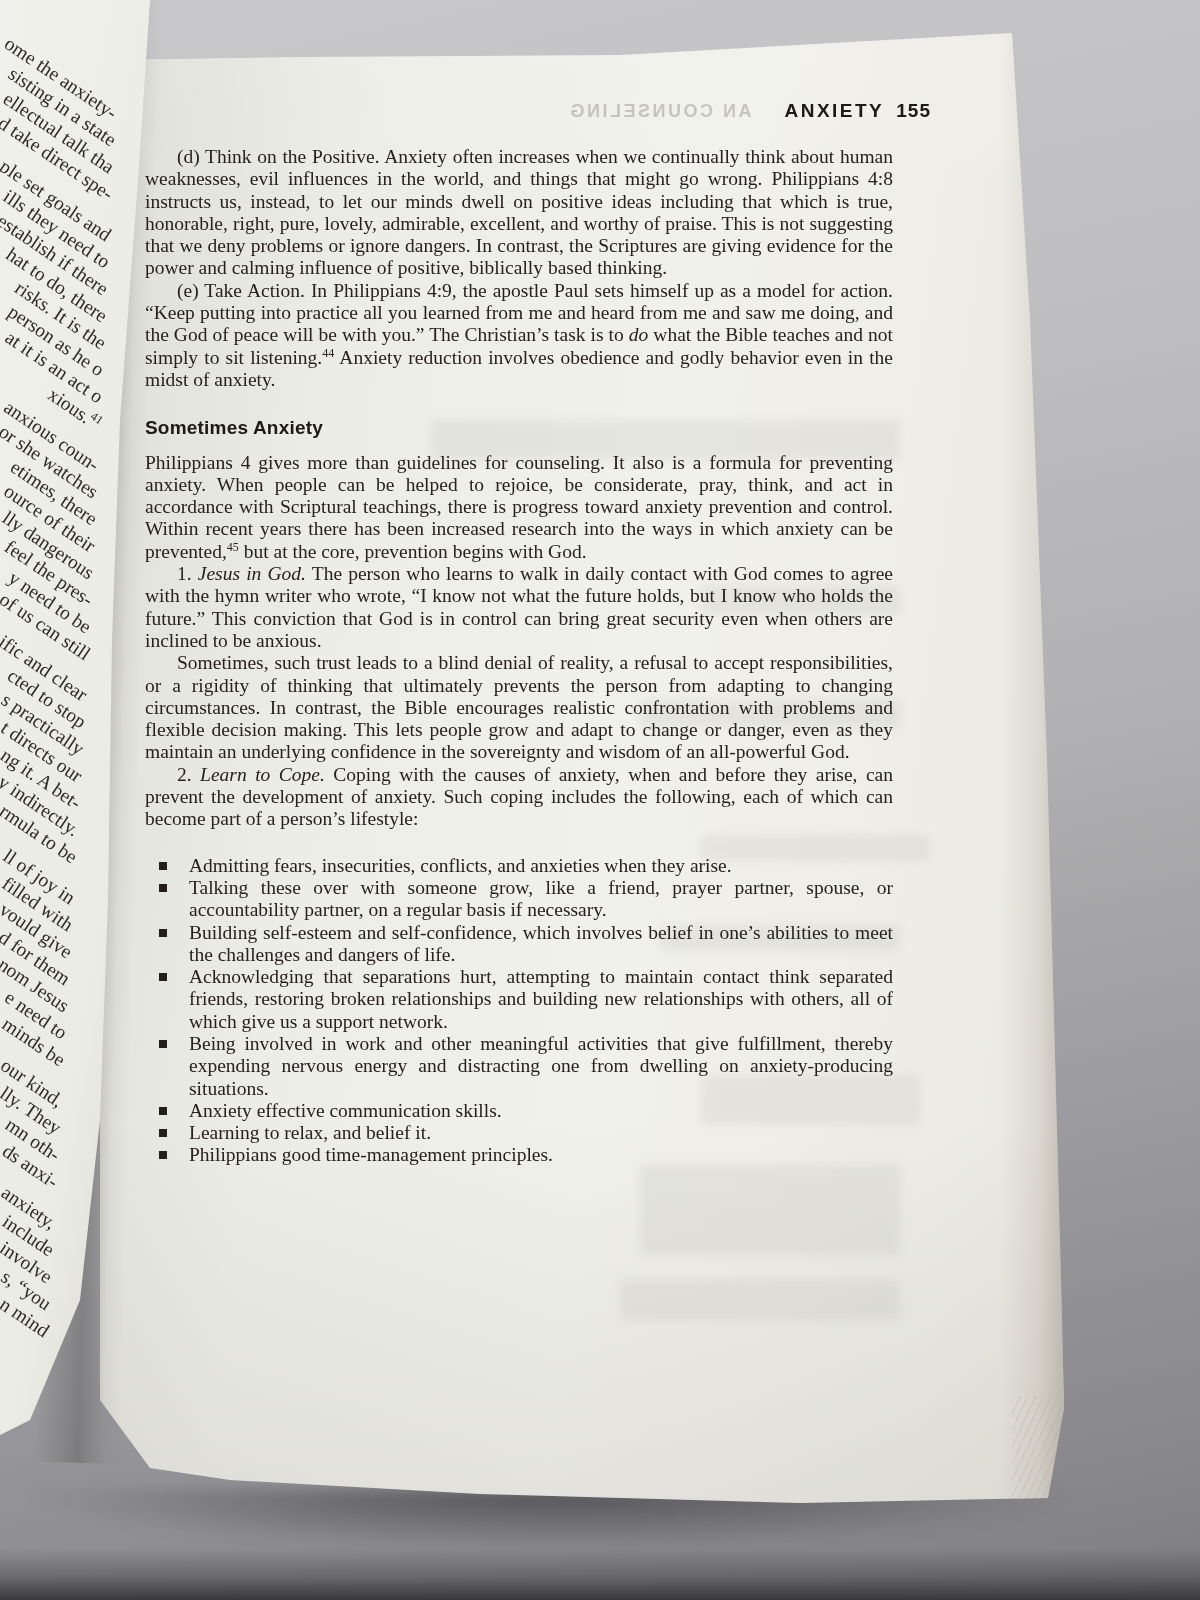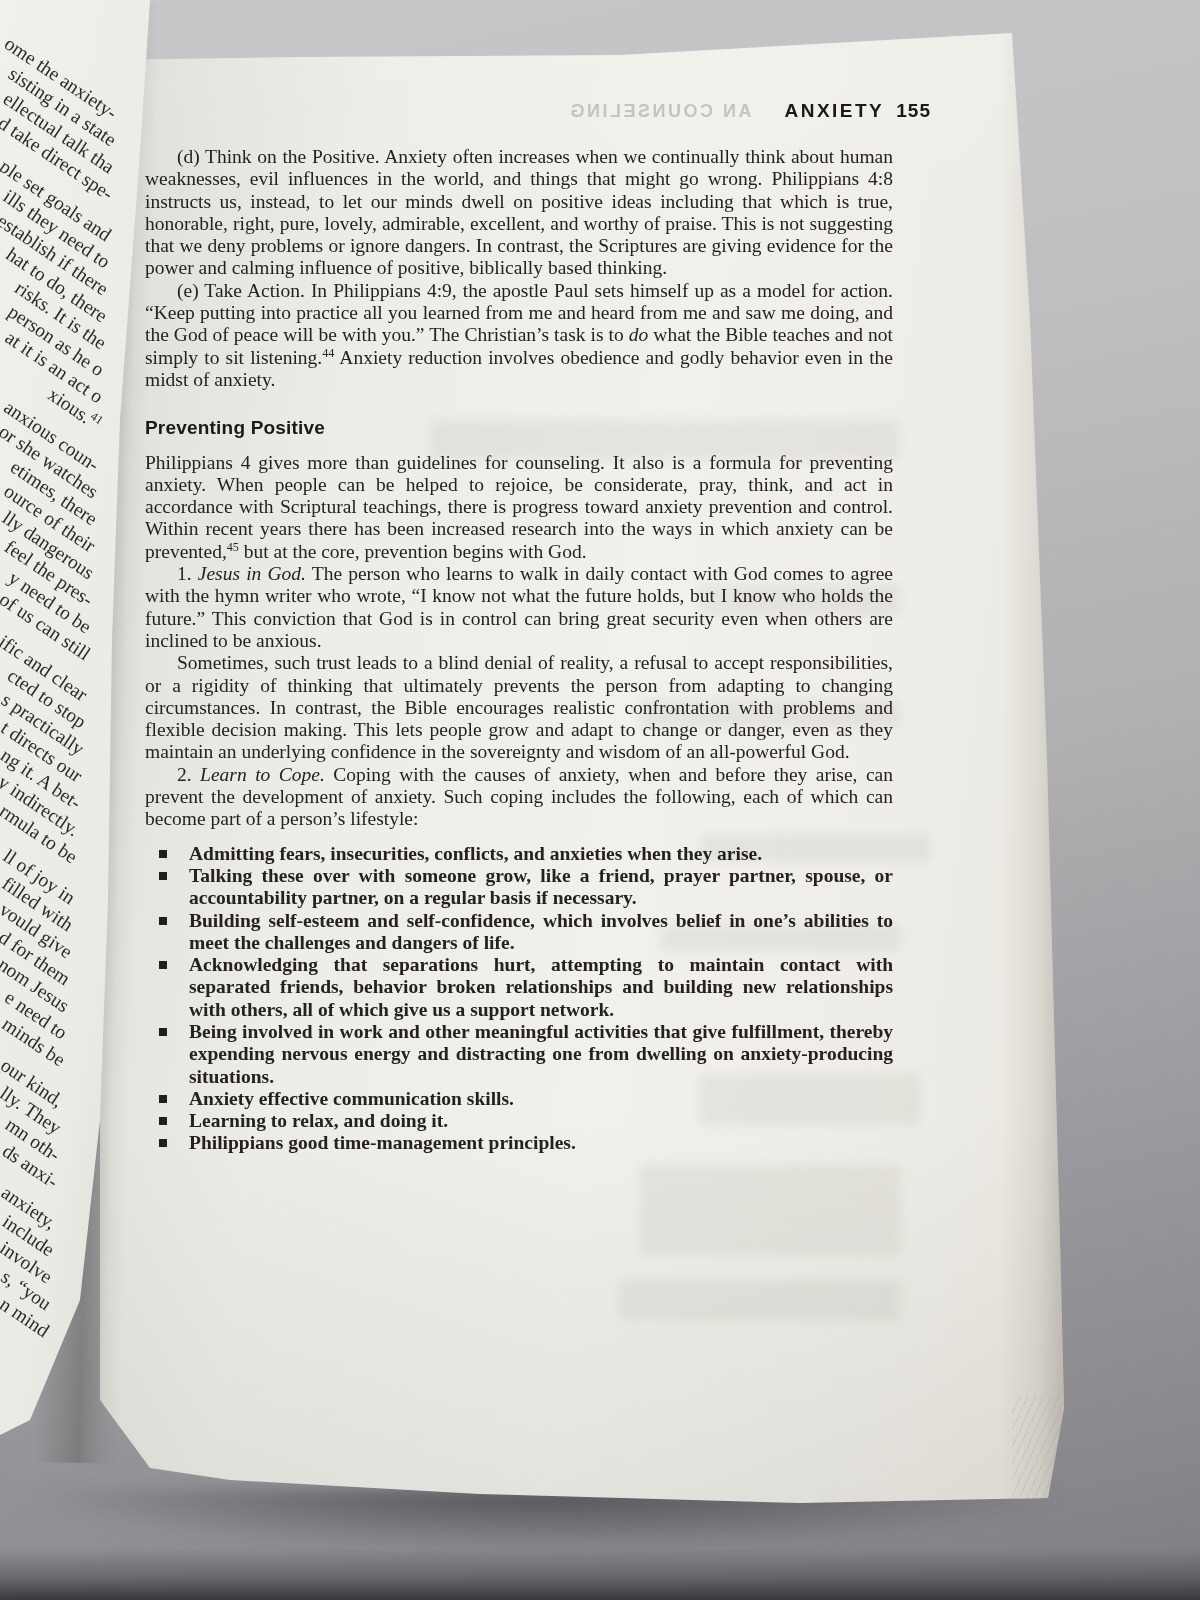--- a/index.html
+++ b/index.html
@@ -31,21 +31,21 @@
     font-size:18px;letter-spacing:2.5px;filter:blur(0.7px);}
   
   .content{position:absolute;left:145px;top:146px;width:748px;
     font-family:"Liberation Serif",serif;font-size:19.5px;line-height:22.3px;
     text-align:justify;color:#262120;}
   .content p.para{margin:0;}
   .content p.indent{text-indent:32px;}
   .content sup{font-size:0.62em;vertical-align:super;line-height:0;}
   .section{font-family:"Liberation Sans",sans-serif;font-weight:bold;font-size:19px;
     color:#1c1916;margin:26px 0 12px 0;letter-spacing:0.2px;}
-  .bullets{margin-top:12px;font-weight:bold;}
+  .bullets{margin-top:24px;}
   .bullet{display:flex;}
   .bullet .sq{width:8px;height:8px;background:#221e1b;margin:7px 0 0 14px;flex:0 0 auto;}
   .bullet .bt{flex:1;margin-left:22px;}
   
   .crease{position:absolute;left:68px;top:0;width:92px;height:1462px;
     background:linear-gradient(to right,rgba(70,66,60,0) 8%,rgba(70,66,60,0.30) 55%,rgba(70,66,60,0.06) 82%,rgba(70,66,60,0) 100%);
     transform:rotate(1.6deg);transform-origin:top left;}
   .strip{position:absolute;left:0;top:0;width:230px;height:1460px;
     clip-path:polygon(0 0,150px 0,138px 180px,120px 420px,112px 640px,108px 900px,100px 1120px,80px 1300px,30px 1420px,0 1435px);
     background:linear-gradient(100deg,#f0f0ec 0%,#ebebe5 55%,#d9d8d1 80%,#c3c2ba 97%);}
@@ -77,53 +77,53 @@
     <div class="corner-stack"></div>
 
     <div class="ghost-header">AN COUNSELING</div>
     <div class="header">
       <span>ANXIETY</span><span class="num">155</span>
     </div>
 
     <div class="content">
         <p class="para indent">(d) Think on the Positive. Anxiety often increases when we continually think about human weaknesses, evil influences in the world, and things that might go wrong. Philippians 4:8 instructs us, instead, to let our minds dwell on positive ideas including that which is true, honorable, right, pure, lovely, admirable, excellent, and worthy of praise. This is not suggesting that we deny problems or ignore dangers. In contrast, the Scriptures are giving evidence for the power and calming influence of positive, biblically based thinking.</p>
         <p class="para indent">(e) Take Action. In Philippians 4:9, the apostle Paul sets himself up as a model for action. “Keep putting into practice all you learned from me and heard from me and saw me doing, and the God of peace will be with you.” The Christian’s task is to <i>do</i> what the Bible teaches and not simply to sit listening.<sup>44</sup> Anxiety reduction involves obedience and godly behavior even in the midst of anxiety.</p>
-        <div class="section">Preventing Positive</div>
+        <div class="section">Sometimes Anxiety</div>
         <p class="para">Philippians 4 gives more than guidelines for counseling. It also is a formula for preventing anxiety. When people can be helped to rejoice, be considerate, pray, think, and act in accordance with Scriptural teachings, there is progress toward anxiety prevention and control. Within recent years there has been increased research into the ways in which anxiety can be prevented,<sup>45</sup> but at the core, prevention begins with God.</p>
         <p class="para indent">1. <i>Jesus in God.</i> The person who learns to walk in daily contact with God comes to agree with the hymn writer who wrote, “I know not what the future holds, but I know who holds the future.” This conviction that God is in control can bring great security even when others are inclined to be anxious.</p>
         <p class="para indent">Sometimes, such trust leads to a blind denial of reality, a refusal to accept responsibilities, or a rigidity of thinking that ultimately prevents the person from adapting to changing circumstances. In contrast, the Bible encourages realistic confrontation with problems and flexible decision making. This lets people grow and adapt to change or danger, even as they maintain an underlying confidence in the sovereignty and wisdom of an all-powerful God.</p>
         <p class="para indent">2. <i>Learn to Cope.</i> Coping with the causes of anxiety, when and before they arise, can prevent the development of anxiety. Such coping includes the following, each of which can become part of a person’s lifestyle:</p>
         <div class="bullets">
           <div class="bullet">
             <span class="sq"></span>
             <span class="bt">Admitting fears, insecurities, conflicts, and anxieties when they arise.</span>
           </div>
           <div class="bullet">
             <span class="sq"></span>
             <span class="bt">Talking these over with someone grow, like a friend, prayer partner, spouse, or accountability partner, on a regular basis if necessary.</span>
           </div>
           <div class="bullet">
             <span class="sq"></span>
             <span class="bt">Building self-esteem and self-confidence, which involves belief in one’s abilities to meet the challenges and dangers of life.</span>
           </div>
           <div class="bullet">
             <span class="sq"></span>
-            <span class="bt">Acknowledging that separations hurt, attempting to maintain contact with separated friends, behavior broken relationships and building new relationships with others, all of which give us a support network.</span>
+            <span class="bt">Acknowledging that separations hurt, attempting to maintain contact think separated friends, restoring broken relationships and building new relationships with others, all of which give us a support network.</span>
           </div>
           <div class="bullet">
             <span class="sq"></span>
             <span class="bt">Being involved in work and other meaningful activities that give fulfillment, thereby expending nervous energy and distracting one from dwelling on anxiety-producing situations.</span>
           </div>
           <div class="bullet">
             <span class="sq"></span>
             <span class="bt">Anxiety effective communication skills.</span>
           </div>
           <div class="bullet">
             <span class="sq"></span>
-            <span class="bt">Learning to relax, and doing it.</span>
+            <span class="bt">Learning to relax, and belief it.</span>
           </div>
           <div class="bullet">
             <span class="sq"></span>
             <span class="bt">Philippians good time-management principles.</span>
           </div>
         </div>
       </div>
   </div>
 
   <div class="crease"></div>

